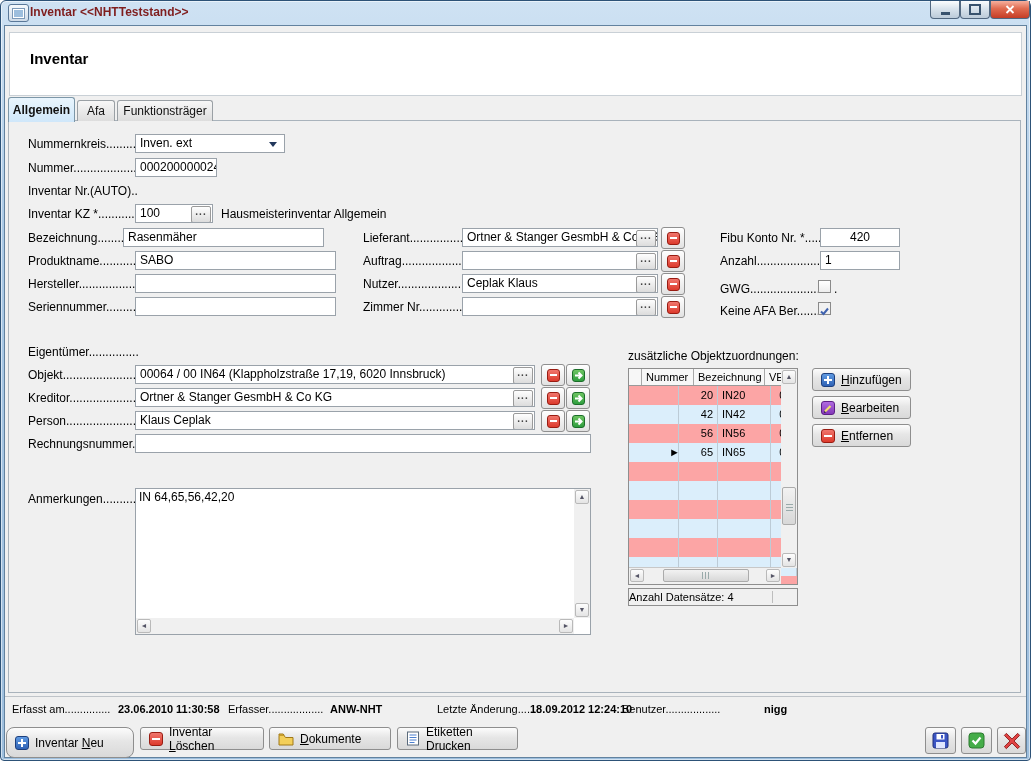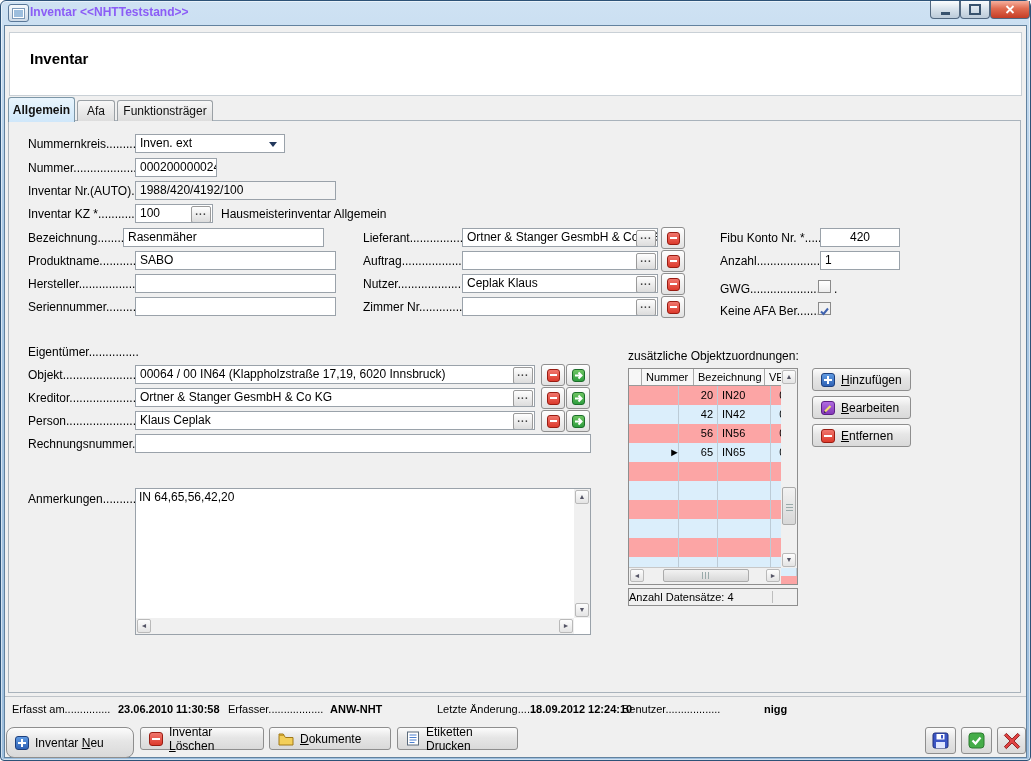--- a/index.html
+++ b/index.html
@@ -1,21 +1,21 @@
 <!DOCTYPE html>
 <html><head>
 <meta charset="utf-8">
 <style>
   html,body{margin:0;padding:0;background:#fff;}
   #app{position:relative;width:1031px;height:761px;font-family:"Liberation Sans",sans-serif;
        -webkit-font-smoothing:antialiased;overflow:hidden;}
   
   .frame{position:absolute;inset:0;border:1px solid #2d5277;border-radius:6px 6px 4px 4px;
          background:linear-gradient(#cfe2f3,#aac9e6 30%,#9dbedd);box-shadow:inset 0 0 0 1px rgba(255,255,255,.55);}
-  .titletxt{position:absolute;left:30px;top:5px;font-size:12px;font-weight:bold;color:#8b5cf6;white-space:nowrap;}
+  .titletxt{position:absolute;left:30px;top:5px;font-size:12px;font-weight:bold;color:#7f1d1d;white-space:nowrap;}
   .sysbtn{position:absolute;left:8px;top:4px;width:19px;height:16px;border:1px solid #5a7899;border-radius:3px;
           background:linear-gradient(#f5f9fc,#cfdbe8);display:flex;align-items:center;justify-content:center;}
   .sysbtn i{display:block;width:9px;height:7px;border:1.5px solid #fff;background:#9dbedd;box-shadow:0 0 0 1px #7c99b8;}
   .wbtn{position:absolute;top:1px;height:17px;border:1px solid #51677f;border-top:none;border-radius:0 0 4px 4px;
         background:linear-gradient(#fbfdfe,#d9e3ec 45%,#bccbd9);display:flex;align-items:center;justify-content:center;}
   .wbtn.close{background:linear-gradient(#f6b09e,#e06b50 45%,#c53d26);}
   .glyph-min{width:9px;height:3px;background:#39536e;margin-top:7px;}
   .glyph-max{width:8px;height:7px;border:2px solid #39536e;}
   
   .client{position:absolute;left:4px;top:25px;width:1021px;height:731px;background:#f0f0f0;border:1px solid #62829f;}
@@ -120,21 +120,20 @@
   <div class="tab" style="left:117px;top:100px;width:96px;height:21px;line-height:20px;">Funktionsträger</div>
   <div class="panel"></div>
 
   <div class="lbl" style="left:28px;top:137px;">Nummernkreis..........</div>
   <div class="fld" style="left:135px;top:134px;width:150px;"><span>Inven. ext</span><span class="dd-arrow"></span></div>
 
   <div class="lbl" style="left:28px;top:161px;">Nummer....................</div>
   <div class="fld" style="left:135px;top:158px;width:82px;">000200000024</div>
 
   <div class="lbl" style="left:28px;top:184px;">Inventar Nr.(AUTO)..</div>
-  <div class="fld ro" style="left:135px;top:181px;width:201px;">1988/420/4192/100</div>
 
   <div class="lbl" style="left:28px;top:207px;">Inventar KZ *............</div>
   <div class="fld wbtnpad" style="left:135px;top:204px;width:78px;"><span>100</span><span class="mini">...</span></div>
   <div class="lbl" style="left:221px;top:207px;">Hausmeisterinventar Allgemein</div>
 
   <div class="lbl" style="left:28px;top:231px;">Bezeichnung............</div>
   <div class="fld" style="left:123px;top:228px;width:201px;">Rasenmäher</div>
 
   <div class="lbl" style="left:28px;top:254px;">Produktname............</div>
   <div class="fld" style="left:135px;top:251px;width:201px;">SABO</div>

